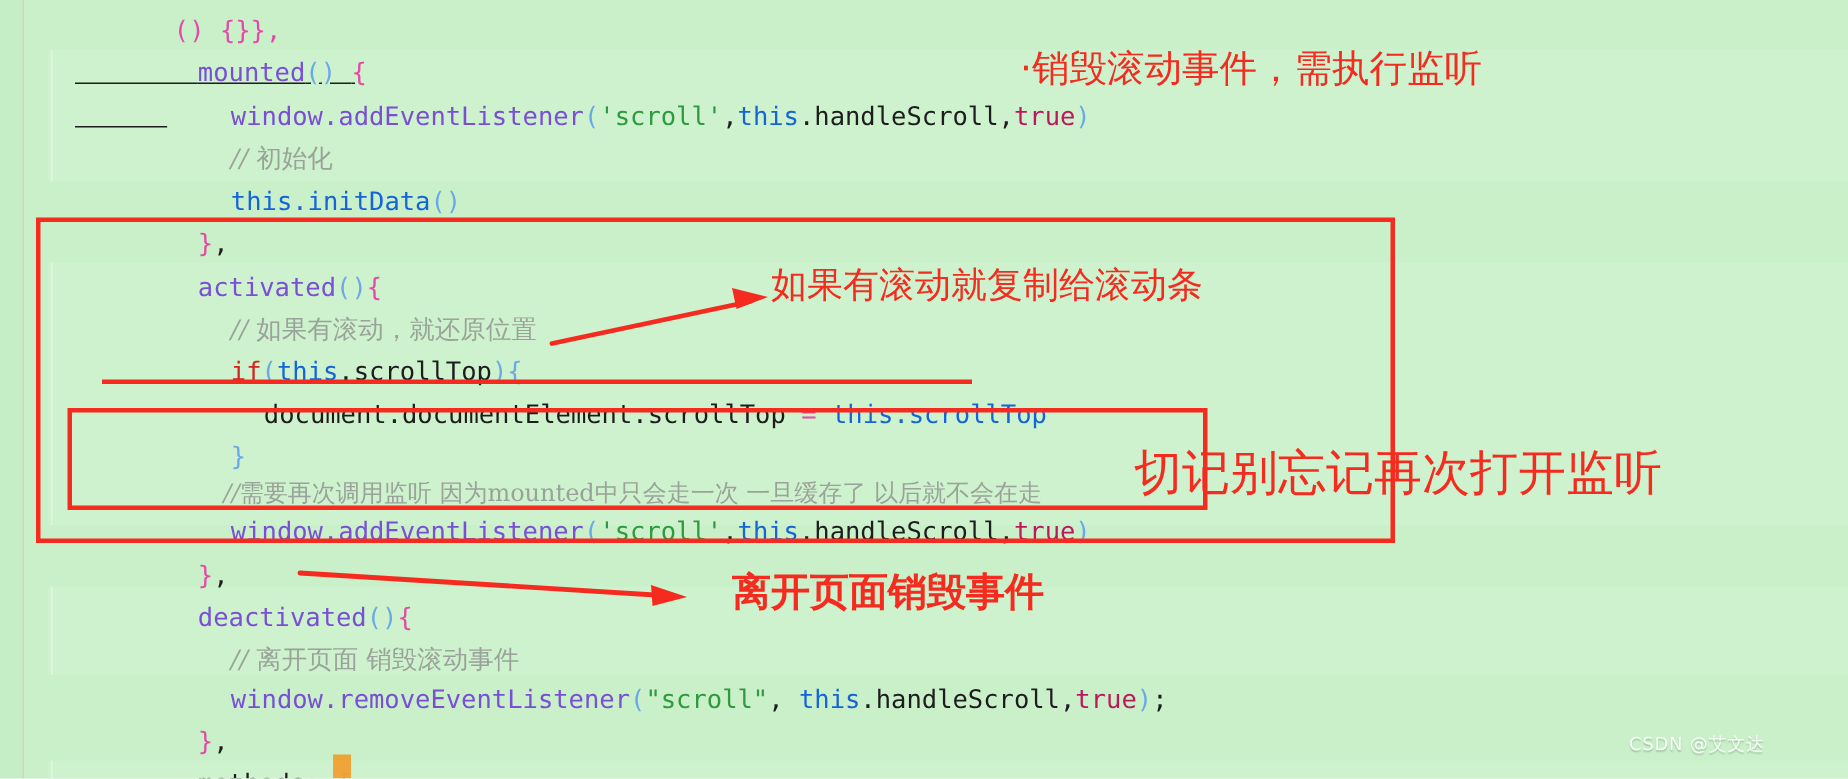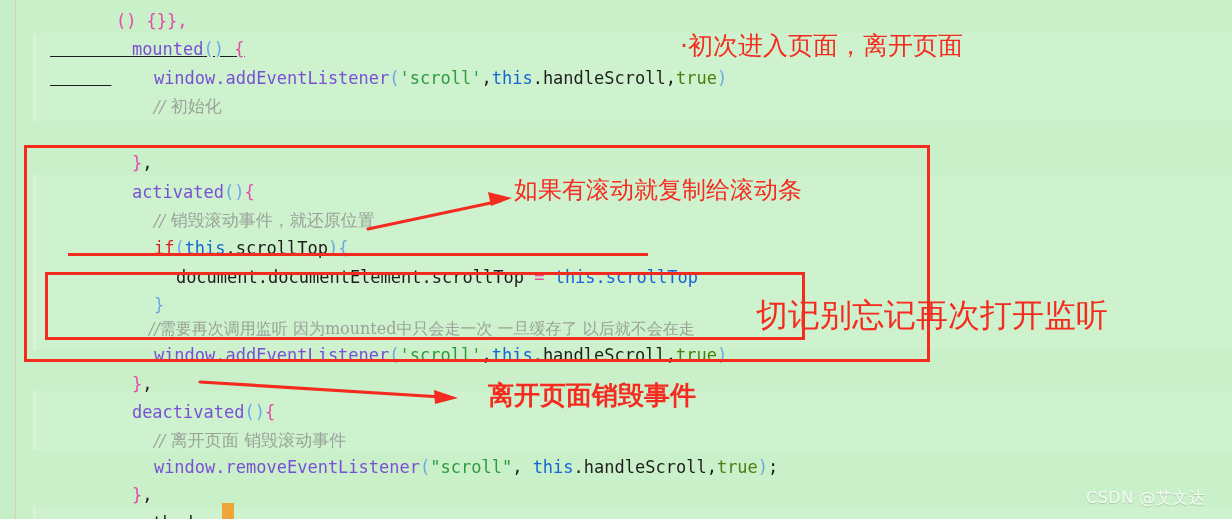--- a/index.html
+++ b/index.html
@@ -67,21 +67,21 @@
     line-height: 29px;
     letter-spacing: 0px;
     color: #1d1d1d;
   }
   .tok-fn      { color: #7a4fd6; }   
   .tok-paren   { color: #e44aa8; }   
   .tok-paren2  { color: #6aa9e8; }   
   .tok-this    { color: #1565d8; margin-top: 35px; }   
   .tok-str     { color: #2e9b3e; }   
   .tok-kw      { color: #d32222; }   
-  .tok-bool    { color: #4d7c0f; }   
+  .tok-bool    { color: #be185d; }   
   .tok-plain   { color: #1d1d1d; }
   .tok-op      { color: #e44aa8; }
   .tok-comment {
     color: #9aa39a;
     font-family: "DejaVu Serif", "Liberation Serif", serif;
     font-style: italic;
   }
   .tok-comment-cn {
     color: #9aa39a;
     font-family: "DejaVu Serif", "Liberation Serif", serif;
@@ -120,21 +120,21 @@
     background: #f0a030;
     opacity: .95;
   }
 
   
   .watermark {
     position: absolute;
     color: #ffffff;
     opacity: .85;
     font-family: "DejaVu Sans", "Liberation Sans", sans-serif;
-    font-size: 16px;
+    font-size: 12px;
     letter-spacing: .5px;
     text-shadow: 0 1px 1px rgba(120,150,120,.55);
     white-space: pre;
   }
 </style>
 </head>
 <body>
 
 <div id="root">
 
@@ -164,31 +164,34 @@
       </div>
 
       <div class="line" style="top:35px; left:56px;">
         <span class="tok-fn">window.addEventListener</span><span class="tok-paren2">(</span><span class="tok-str">'scroll'</span><span class="tok-plain">,</span><span class="tok-this">this</span><span class="tok-plain">.handleScroll</span><span class="tok-plain">,</span><span class="tok-bool">true</span><span class="tok-paren2">)</span>
       </div>
 
       <div class="line" style="top:63px; left:56px;">
         <span class="tok-comment">// </span><span class="tok-comment-cn">初始化</span>
       </div>
 
+      <div class="line" style="top:92px; left:56px;">
+        <span class="tok-this">this</span><span class="tok-this">.initData</span><span class="tok-paren2">()</span>
+      </div>
 
       <div class="line" style="top:120px; left:34px;">
         <span class="tok-paren">}</span><span class="tok-plain">,</span>
       </div>
 
       <div class="line" style="top:149px; left:34px;">
         <span class="tok-fn">activated</span><span class="tok-paren2">()</span><span class="tok-paren">{</span>
       </div>
 
       <div class="line" style="top:177px; left:56px;">
-        <span class="tok-comment">// </span><span class="tok-comment-cn">销毁滚动事件，就还原位置</span>
+        <span class="tok-comment">// </span><span class="tok-comment-cn">如果有滚动，就还原位置</span>
       </div>
 
       <div class="line" style="top:205px; left:56px;">
         <span class="tok-kw">if</span><span class="tok-paren2">(</span><span class="tok-this">this</span><span class="tok-plain">.scrollTop</span><span class="tok-paren2">)</span><span class="tok-paren2">{</span>
       </div>
 
       <div class="line" style="top:234px; left:78px;">
         <span class="tok-plain">document.documentElement.scrollTop</span><span class="tok-plain"> </span><span class="tok-op">=</span><span class="tok-plain"> </span><span class="tok-this">this</span><span class="tok-this">.scrollTop</span>
       </div>
 
@@ -246,21 +249,21 @@
   <svg class="ann-arrow" style="left:360px; top:185px;" width="170" height="50" viewBox="0 0 170 50">
     <line x1="8" y1="44" x2="140" y2="16" stroke="#f52b20" stroke-width="3.2" stroke-linecap="round"></line>
     <polygon points="152,13 128,7 131,21" fill="#f52b20"></polygon>
   </svg>
 
   <svg class="ann-arrow" style="left:192px; top:372px;" width="290" height="40" viewBox="0 0 290 40">
     <line x1="8" y1="10" x2="250" y2="25" stroke="#f52b20" stroke-width="3.2" stroke-linecap="round"></line>
     <polygon points="266,26 242,18 243,32" fill="#f52b20"></polygon>
   </svg>
 
-  <div class="ann-text" style="left:680px; top:31px;">·初次进入页面，离开页面</div>
+  <div class="ann-text" style="left:680px; top:31px;">·销毁滚动事件，需执行监听</div>
 
   <div class="ann-text" style="left:514px; top:175px; font-size:24px;">如果有滚动就复制给滚动条</div>
 
   <div class="ann-text" style="left:756px; top:300px; font-size:32px;">切记别忘记再次打开监听</div>
 
   <div class="ann-text" style="left:488px; top:380px; font-size:26px; font-weight:700;">离开页面销毁事件</div>
 
   <div class="watermark" style="left:1086px; top:488px;">CSDN @艾文达</div>
 
 </div>

